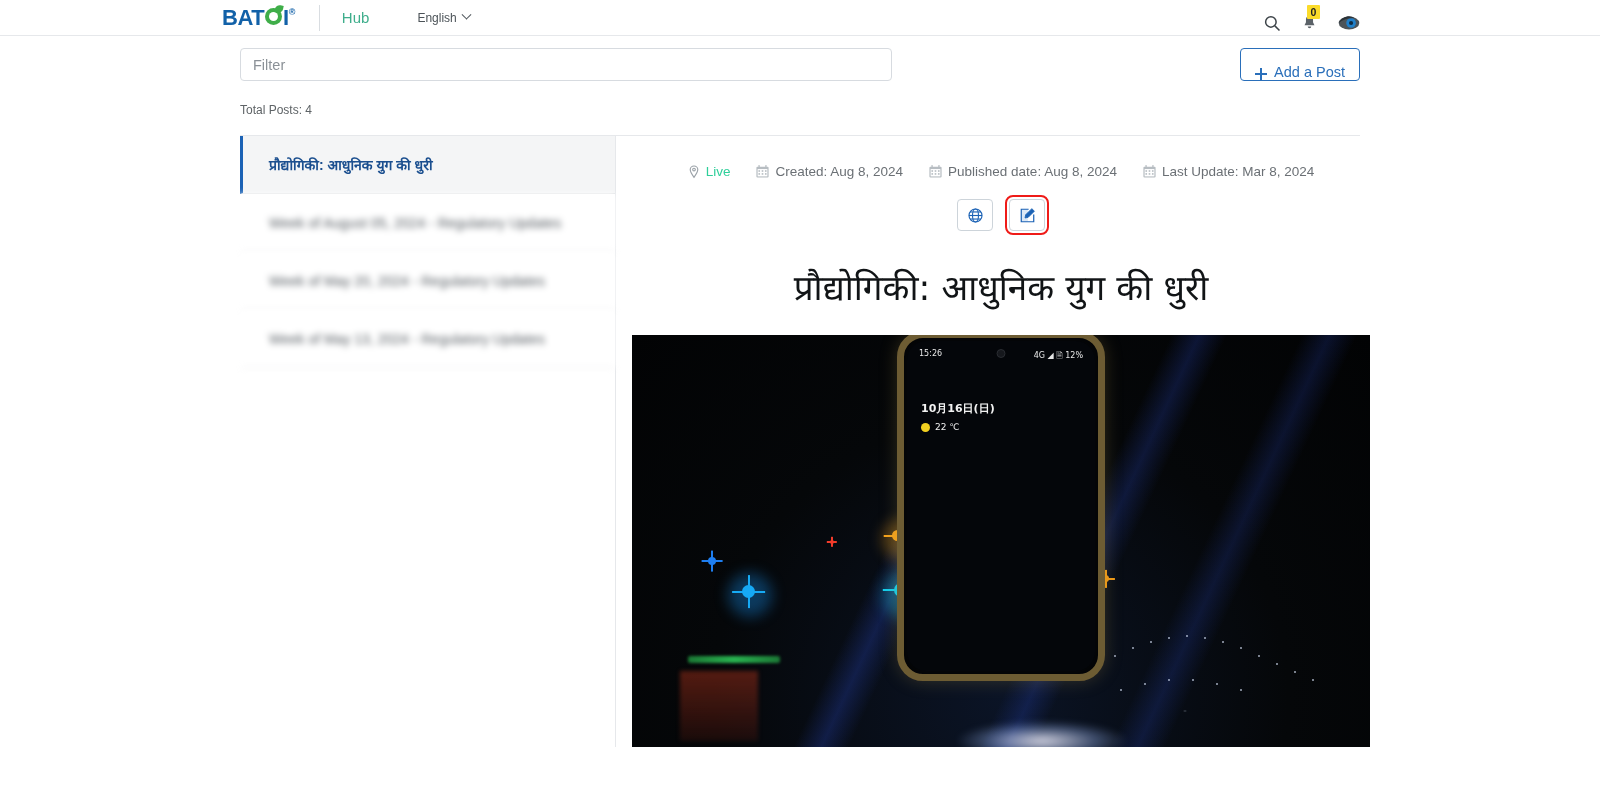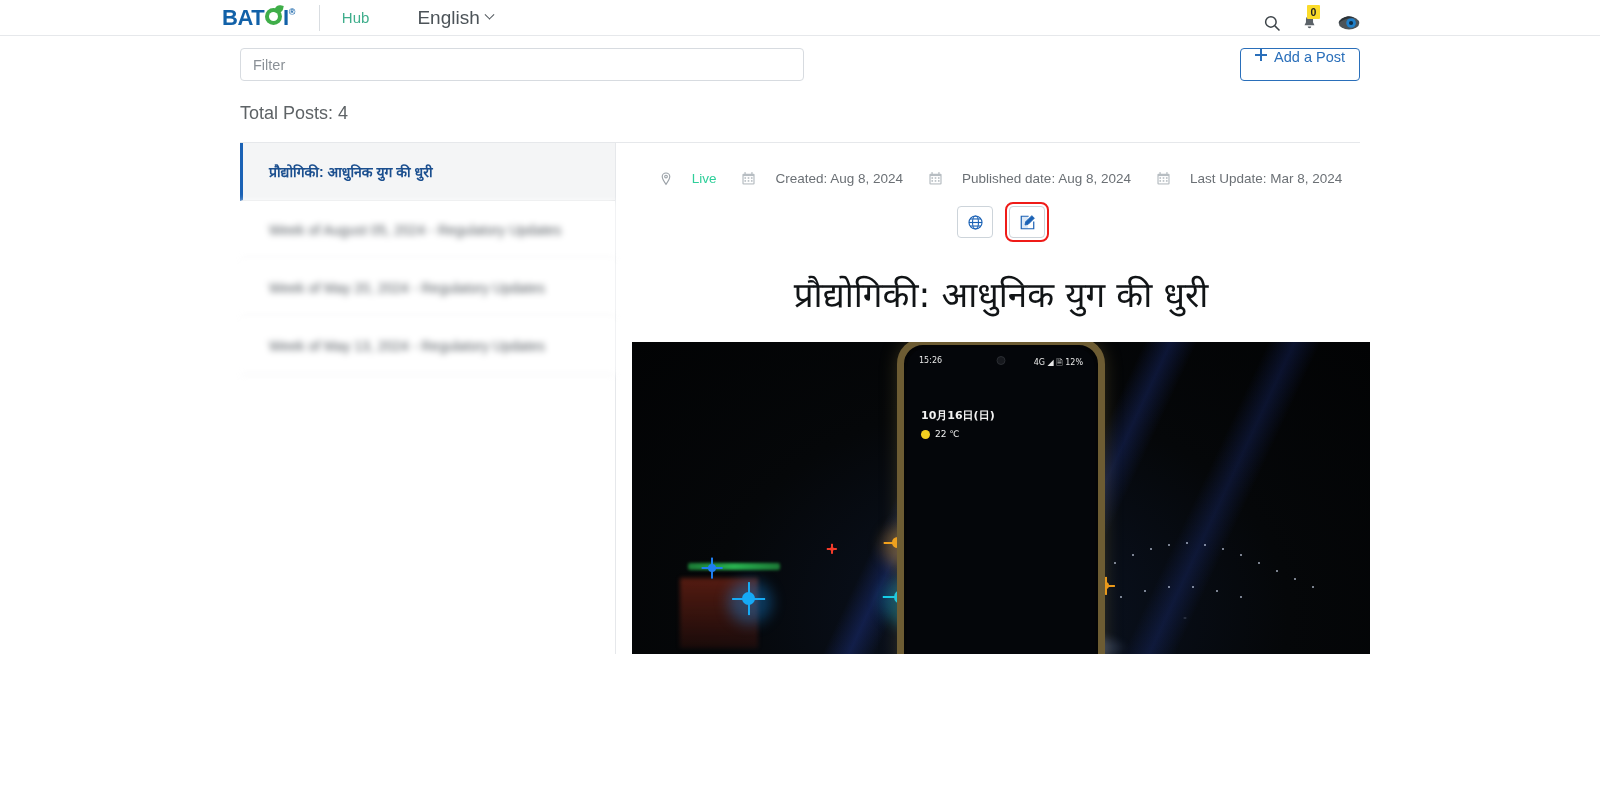--- a/index.html
+++ b/index.html
@@ -53,21 +53,21 @@
   }
   .logo .reg { font-size: 9px; line-height: 1; margin-top: 1px; }
   .nav-divider {
     width: 1px; height: 26px; background: #d9dde1;
     margin: 0 22px 0 24px;
   }
   .nav-link {
     color: #3fae8c; font-size: 15px; text-decoration: none;
   }
   .nav-lang {
-    margin-left: 48px; font-size: 19px; color: #4c5358;
+    margin-left: 48px; font-size: 12px; color: #4c5358;
     display: flex; align-items: center; gap: 6px; cursor: pointer;
   }
   .caret {
     width: 7px; height: 7px;
     border-right: 1.4px solid #4c5358;
     border-bottom: 1.4px solid #4c5358;
     transform: rotate(45deg) translate(-2px,-2px);
   }
 
   .nav-right {
@@ -92,46 +92,46 @@
     padding-top: 26px; padding-bottom: 6px;
   }
   .back-arrow { cursor: pointer; display: flex; align-items: center; }
   .page-title { font-size: 25px; color: #32383e; font-weight: 400; }
 
   .toolbar {
     display: flex; align-items: center; justify-content: space-between;
     margin-top: 12px;
   }
   .filter-input {
-    width: 564px; height: 33px;
+    width: 652px; height: 33px;
     border: 1px solid #d7dbe0; border-radius: 4px;
     padding: 0 12px; font-size: 14.5px; color: #32383e;
     font-family: "Liberation Sans", sans-serif;
     outline: none; background: #fff;
   }
   .filter-input::placeholder { color: #8b9197; }
   .add-btn {
-    display: flex; align-items: flex-start; gap: 7px;
+    display: flex; align-items: flex-end; gap: 7px;
     height: 33px; padding: 0 14px;
     border: 1px solid #2a6fba; border-radius: 4px;
     color: #2a6fba; background: #fff;
     font-size: 14.5px; cursor: pointer;
     font-family: "Liberation Sans", sans-serif;
   }
   .plus {
     position: relative; width: 12px; height: 12px; display: inline-block;
   }
   .plus::before, .plus::after {
     content: ""; position: absolute; background: #2a6fba;
   }
   .plus::before { left: 5px; top: 0; width: 1.6px; height: 12px; }
   .plus::after { top: 5px; left: 0; height: 1.6px; width: 12px; }
 
   .total-posts {
-    margin-top: 22px; font-size: 18px; color: #5e6366;
+    margin-top: 22px; font-size: 12px; color: #5e6366;
   }
 
   .divider-h {
     margin-top: 18px; height: 1px; background: #e6e8eb; width: 100%;
   }
 
   
   .body-cols { display: flex; }
   .sidebar {
     width: 376px; flex: 0 0 376px;
@@ -156,21 +156,21 @@
     border-bottom-color: #e2e4e6;
   }
   .list-item.blurred { color: #5a6066; filter: blur(3.2px); }
 
   .main-panel { flex: 1; padding: 28px 16px 0 16px; }
 
   .meta-row {
     display: flex; align-items: center; justify-content: center;
     gap: 26px; font-size: 13.5px; color: #6b7075;
   }
-  .meta-item { display: flex; align-items: center; gap: 20px; }
+  .meta-item { display: flex; align-items: center; gap: 6px; }
   .meta-live { color: #2fcf9a; }
 
   .action-row {
     display: flex; justify-content: center; gap: 16px;
     margin-top: 20px;
   }
   .action-btn {
     width: 36px; height: 32px;
     border: 1px solid #cdd4da; border-radius: 4px;
     background: #fff;
@@ -191,21 +191,21 @@
   }
   .post-sub {
     margin-top: 26px; text-align: center;
     font-size: 14.5px; color: #3b4045;
     font-family: "DejaVu Sans", sans-serif;
   }
 
   
   .photo {
     margin: 25px auto 0 auto;
-    width: 738px; height: 312px;
+    width: 738px; height: 412px;
     position: relative; overflow: hidden;
     background: radial-gradient(ellipse at 50% 88%, #0b1426 0%, #050709 55%, #020304 100%);
   }
   .sky {
     position: absolute; inset: 0;
     background:
       linear-gradient(115deg, rgba(40,70,170,0) 38%, rgba(40,70,190,.30) 41%, rgba(40,70,190,0) 44%),
       linear-gradient(115deg, rgba(40,70,170,0) 58%, rgba(40,70,190,.26) 61%, rgba(40,70,190,0) 64%),
       linear-gradient(115deg, rgba(40,70,170,0) 72%, rgba(40,70,190,.22) 75%, rgba(40,70,190,0) 78%);
   }

